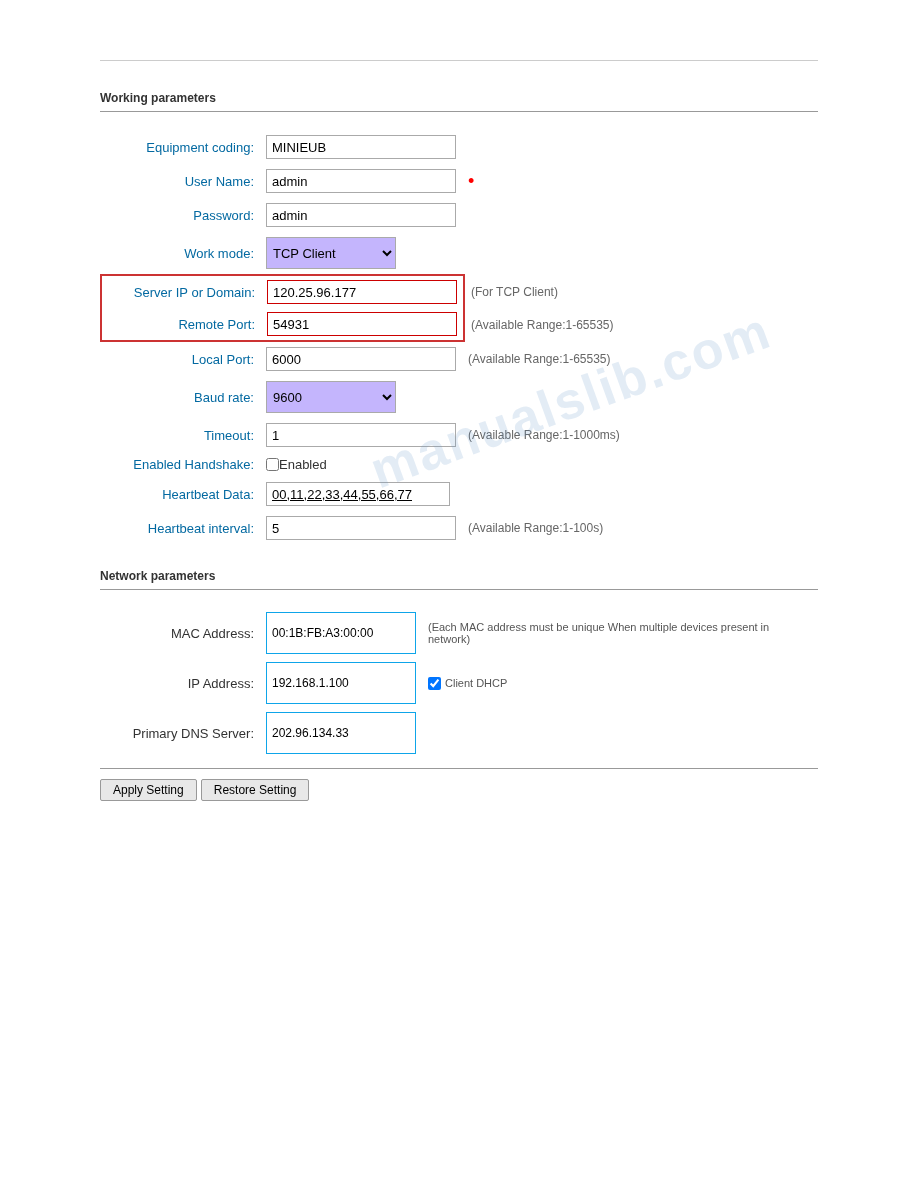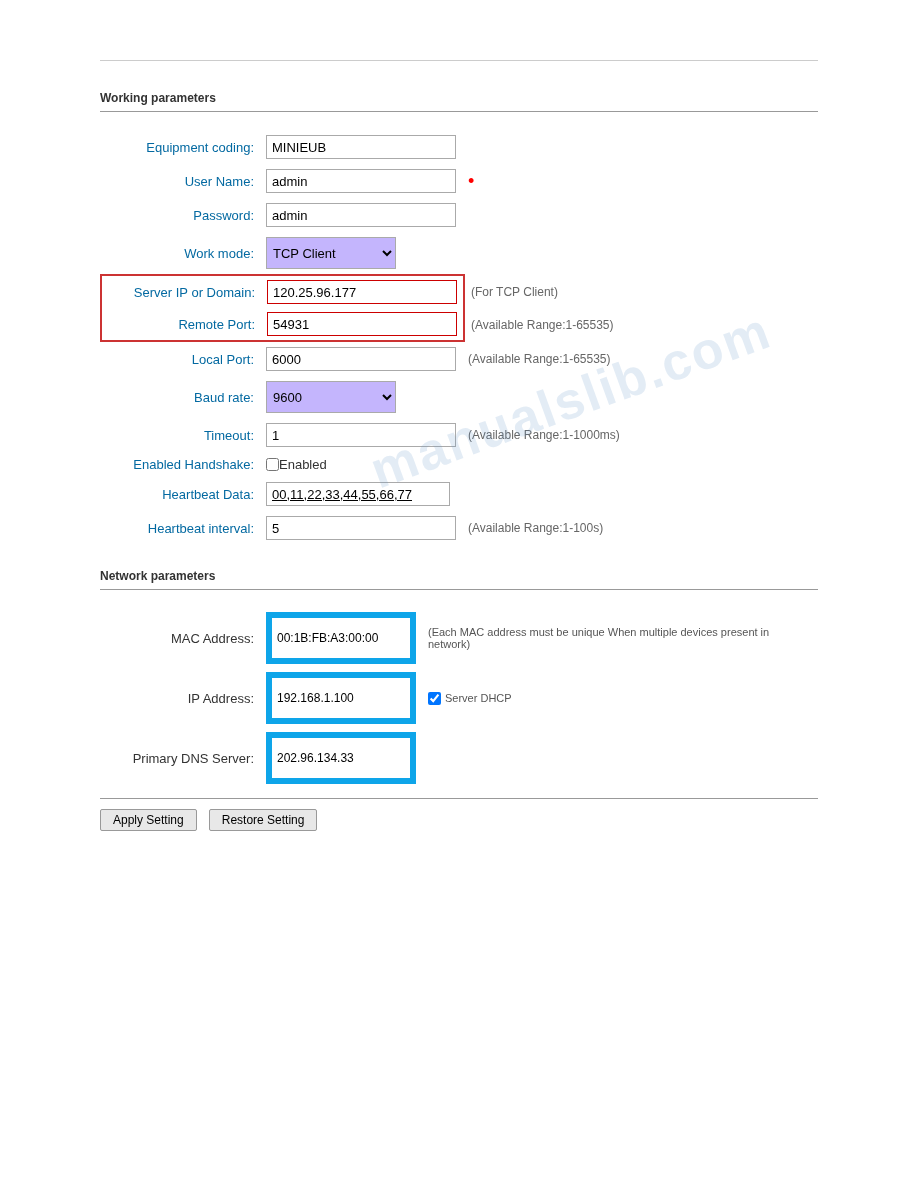--- a/index.html
+++ b/index.html
@@ -103,40 +103,40 @@
       padding-right: 8px;
       white-space: nowrap;
       color: #333;
     }
     .net-input-cell {
       width: 160px;
     }
     .net-input {
       width: 150px;
       height: 22px;
-      border: 6px solid #0ea5e9;
+      border: 1px solid #0ea5e9;
       padding: 20px 5px;
       font-size: 12px;
       background: #fff;
     }
     .net-hint-cell {
       font-size: 11px;
       color: #555;
       padding-left: 8px;
     }
     .bottom-divider {
       border: none;
       border-top: 1px solid #999;
       margin-top: 10px;
       margin-bottom: 10px;
     }
     .button-row {
       margin-top: 10px;
       display: flex;
-      gap: 12px;
+      gap: 4px;
     }
     .form-button {
       padding: 3px 12px;
       font-size: 12px;
       border: 1px solid #999;
       background: #e8e8e8;
       cursor: pointer;
       border-radius: 2px;
     }
     .red-dot {
@@ -309,21 +309,21 @@
         </tr>
 
         <tr>
           <td class="net-label-cell">IP Address:</td>
           <td class="net-input-cell">
             <input class="net-input" type="text" value="192.168.1.100" style="">
           </td>
           <td class="net-hint-cell">
             <label style="display:flex;align-items:center;gap:4px;">
               <input type="checkbox" checked="" style="">
-              <span>Server DHCP</span>
+              <span>Client DHCP</span>
             </label>
           </td>
         </tr>
 
 
 
         <tr>
           <td class="net-label-cell">Primary DNS Server:</td>
           <td class="net-input-cell">
             <input class="net-input" type="text" value="202.96.134.33" style="">

